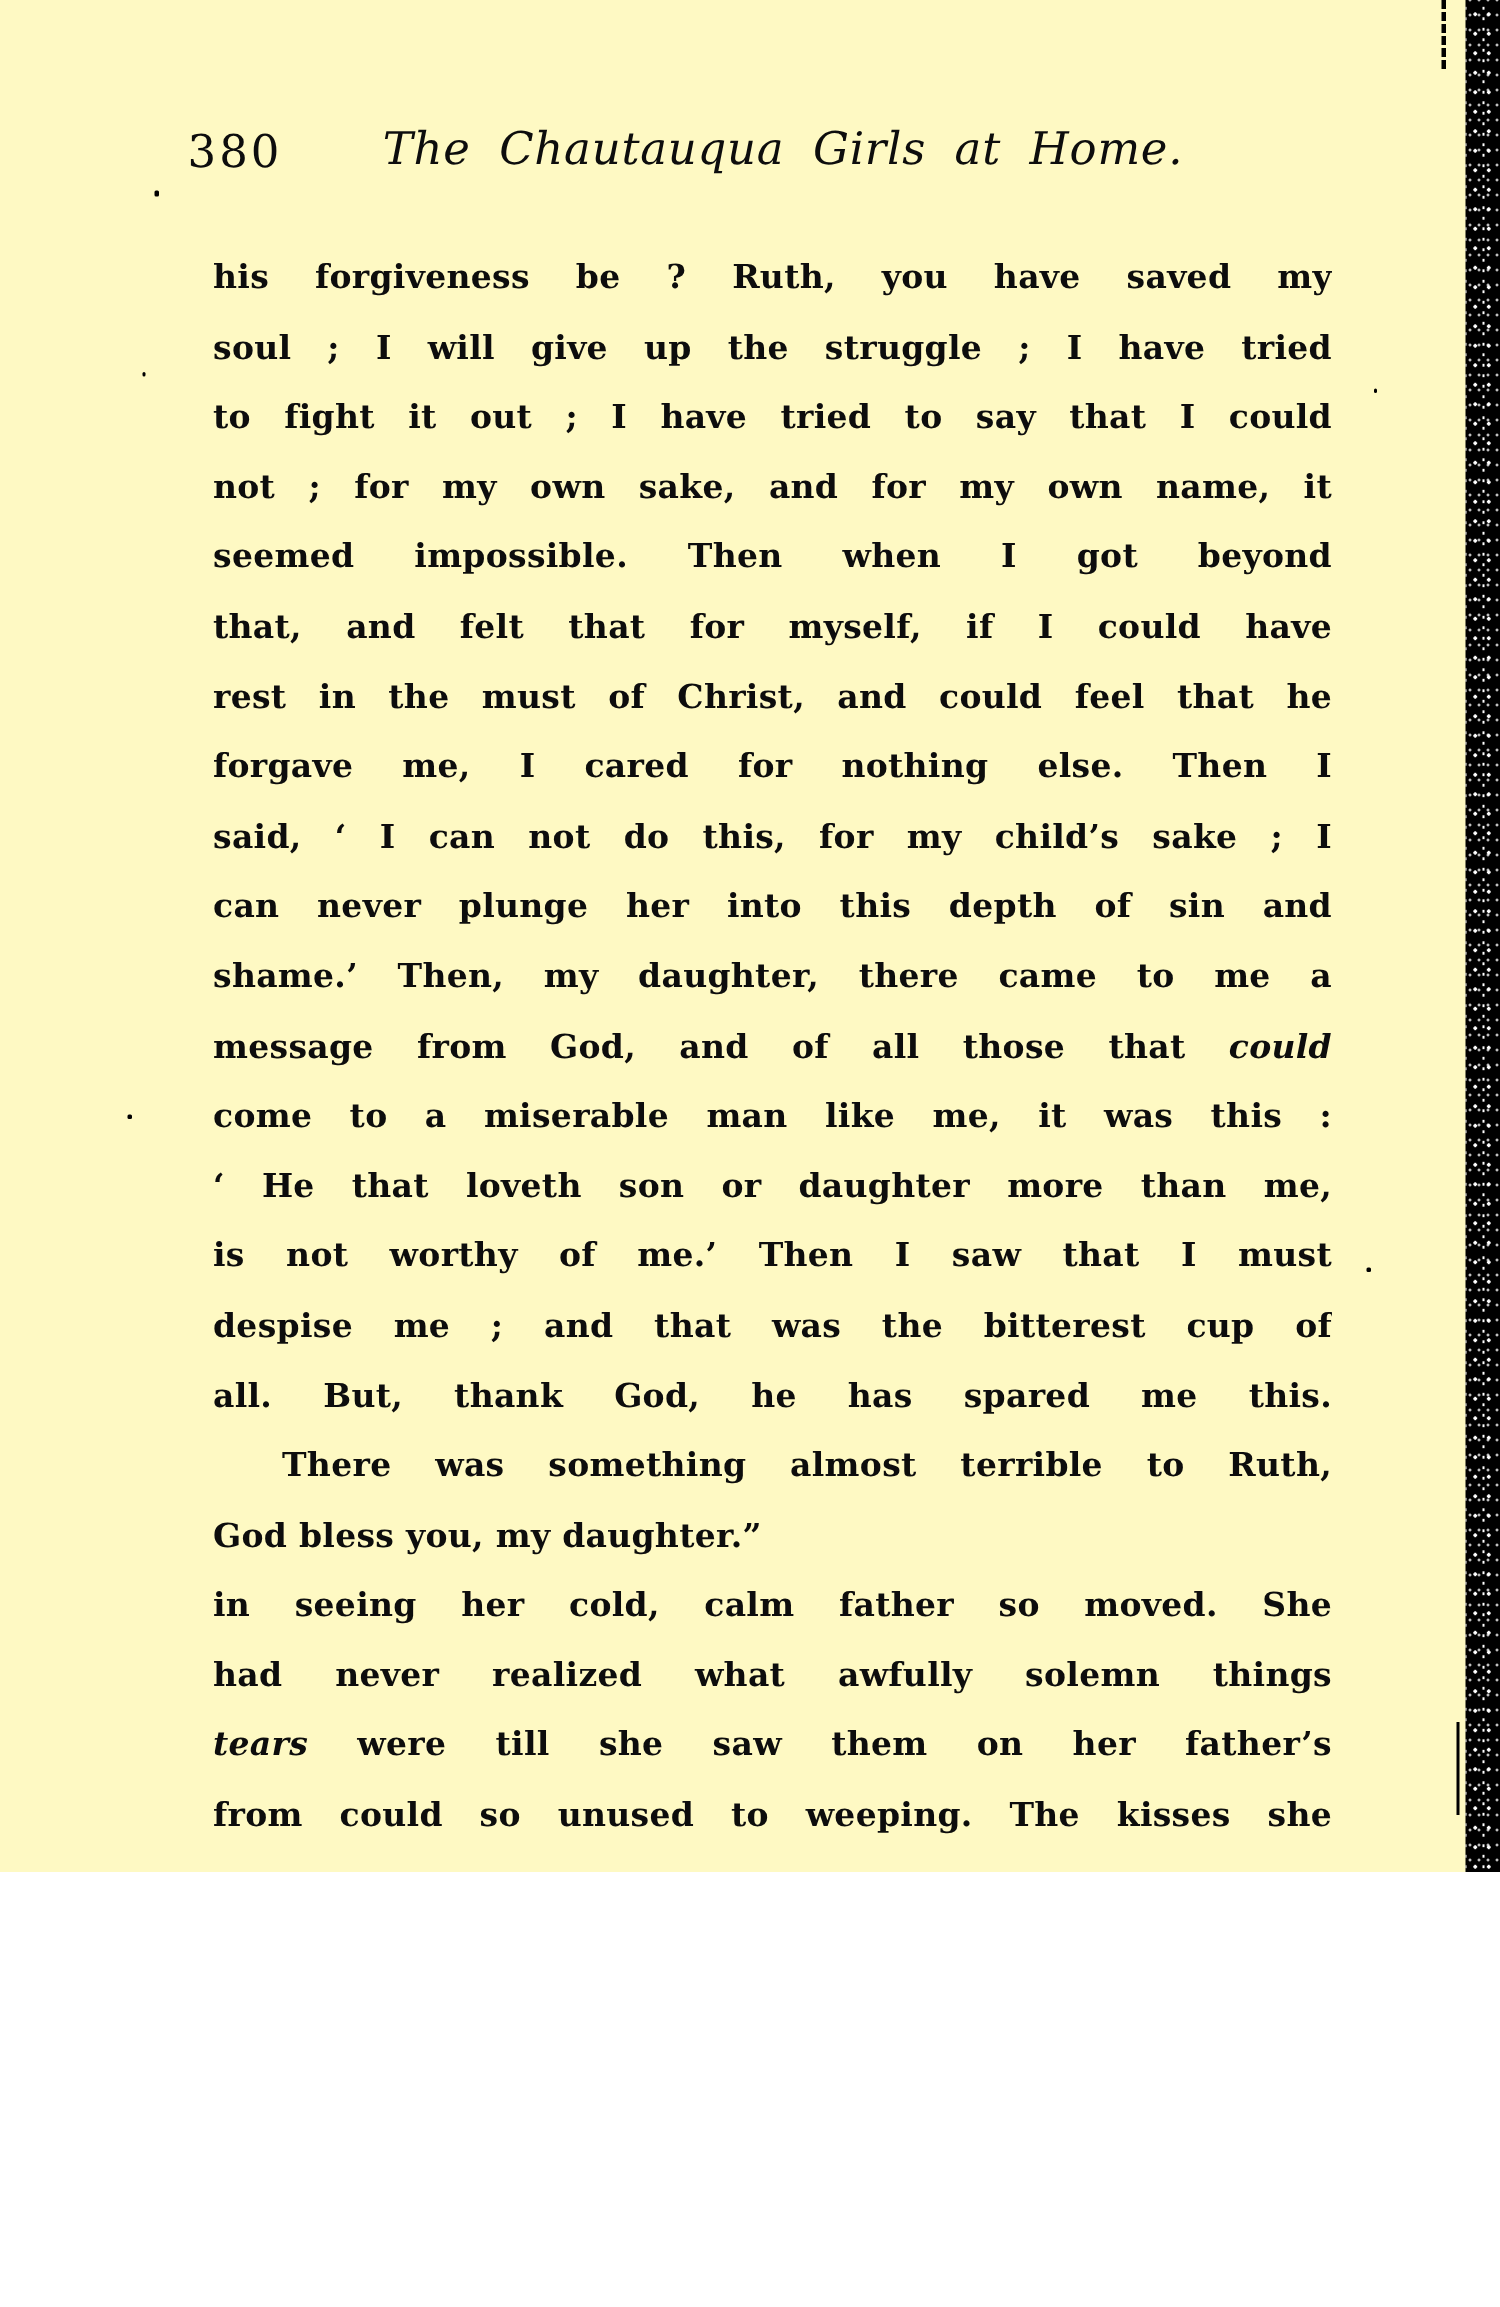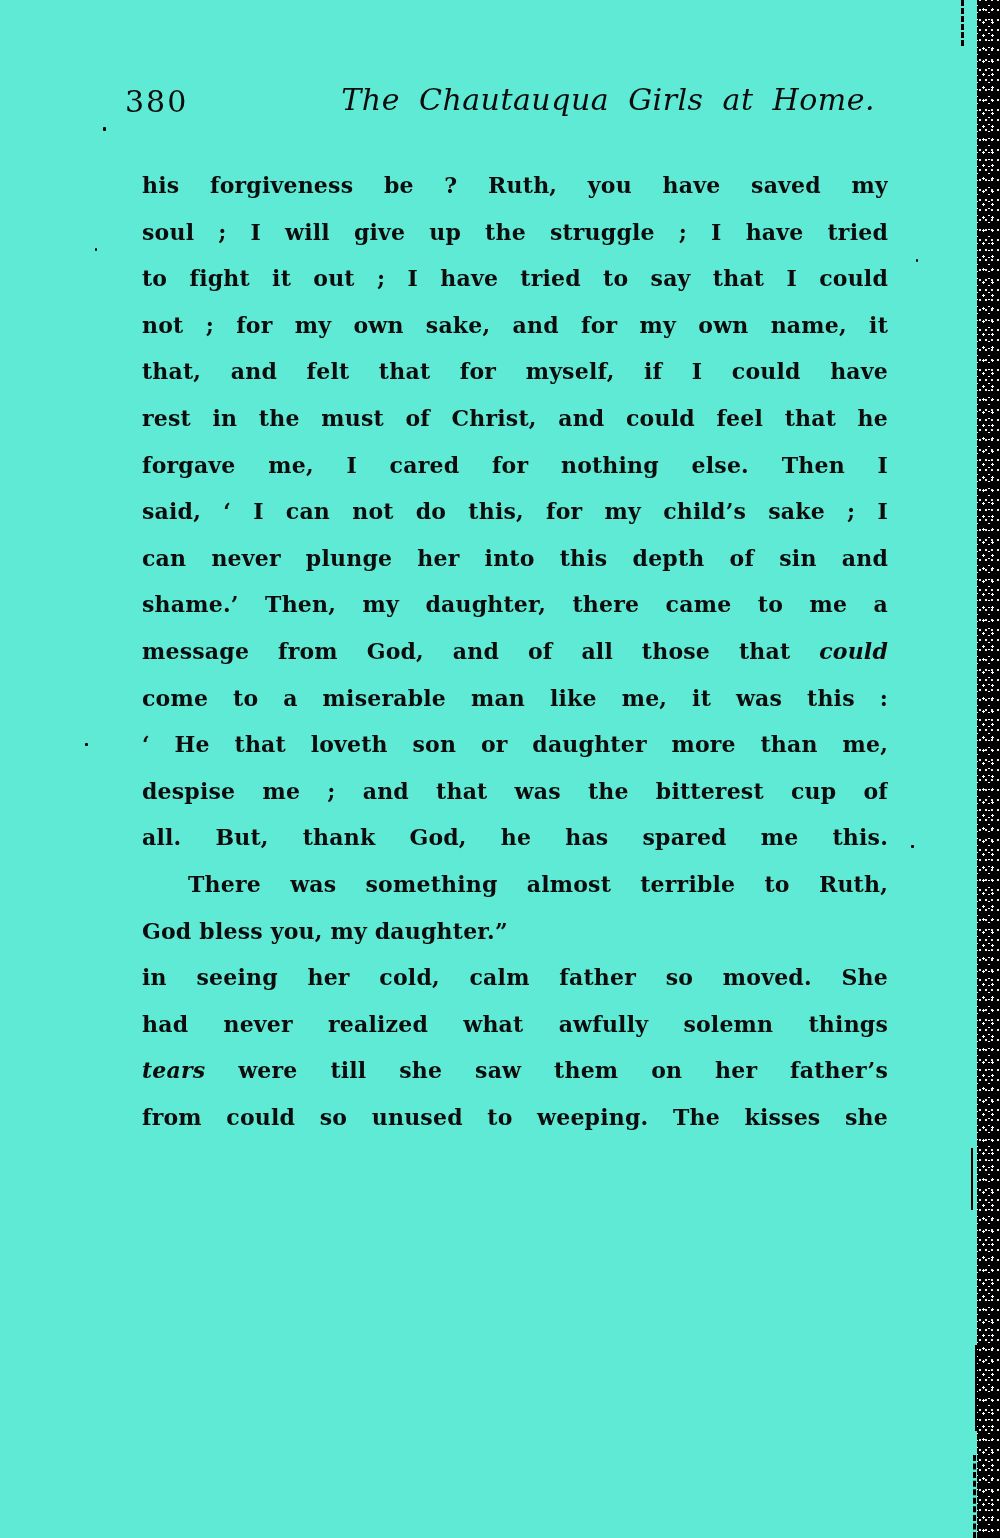--- a/index.html
+++ b/index.html
@@ -3,22 +3,22 @@
 <meta charset="utf-8">
 <style>
   html, body {
     margin: 0;
     padding: 0;
     background: #ffffff;
   }
   .page {
     position: relative;
     width: 1000px;
-    height: 1538px;
-    background: #5eead4;
+    height: 1248px;
+    background: #fef9c3;
     overflow: hidden;
     font-family: "DejaVu Serif", "Liberation Serif", serif;
     color: #0d0d0d;
   }
 
   
   .running-header {
     position: absolute;
     top: 82px;
     left: 129px;
@@ -30,21 +30,21 @@
     left: -4px;
     top: 2px;
     font-size: 30px;
     letter-spacing: 2px;
   }
   .running-title {
     position: absolute;
     left: 40px;
     right: 0;
     top: 0;
-    text-align: right;
+    text-align: center;
     font-style: italic;
     font-size: 30px;
     word-spacing: 9px;
     letter-spacing: 0.5px;
   }
 
   
   .text-block {
     position: absolute;
     left: 142px;
@@ -120,29 +120,31 @@
   <div class="running-header">
     <div class="page-number">380</div>
     <div class="running-title">The Chautauqua Girls at Home.</div>
   </div>
 
   <div class="text-block">
       <div class="line"><span>his forgiveness be ?  Ruth, you have saved my</span></div>
       <div class="line"><span>soul ; I will give up the struggle ; I have tried</span></div>
       <div class="line"><span>to fight it out ; I have tried to say that I could</span></div>
       <div class="line"><span>not ; for my own sake, and for my own name, it</span></div>
+      <div class="line"><span>seemed impossible.  Then when I got beyond</span></div>
       <div class="line"><span>that, and felt that for myself, if I could have</span></div>
       <div class="line"><span>rest in the must of Christ, and could feel that he</span></div>
       <div class="line"><span>forgave me, I cared for nothing else.  Then I</span></div>
       <div class="line"><span>said, ‘ I can not do this, for my child’s sake ; I</span></div>
       <div class="line"><span>can never plunge her into this depth of sin and</span></div>
       <div class="line"><span>shame.’  Then, my daughter, there came to me a</span></div>
       <div class="line"><span>message from God, and of all those that </span><span class="it">could</span></div>
       <div class="line"><span>come to a miserable man like me, it was this :</span></div>
       <div class="line"><span>‘ He that loveth son or daughter more than me,</span></div>
+      <div class="line"><span>is not worthy of me.’  Then I saw that I must</span></div>
       <div class="line"><span>despise me ; and that was the bitterest cup of</span></div>
       <div class="line"><span>all.  But, thank God, he has spared me this.</span></div>
       <div class="line indent"><span>There was something almost terrible to Ruth,</span></div>
       <div class="line nojust"><span>God bless you, my daughter.”</span></div>
       <div class="line"><span>in seeing her cold, calm father so moved.  She</span></div>
       <div class="line"><span>had never realized what awfully solemn things</span></div>
       <div class="line"><span class="it">tears</span><span> were till she saw them on her father’s</span></div>
       <div class="line"><span>from could so unused to weeping.  The kisses she</span></div>
     </div>
 

